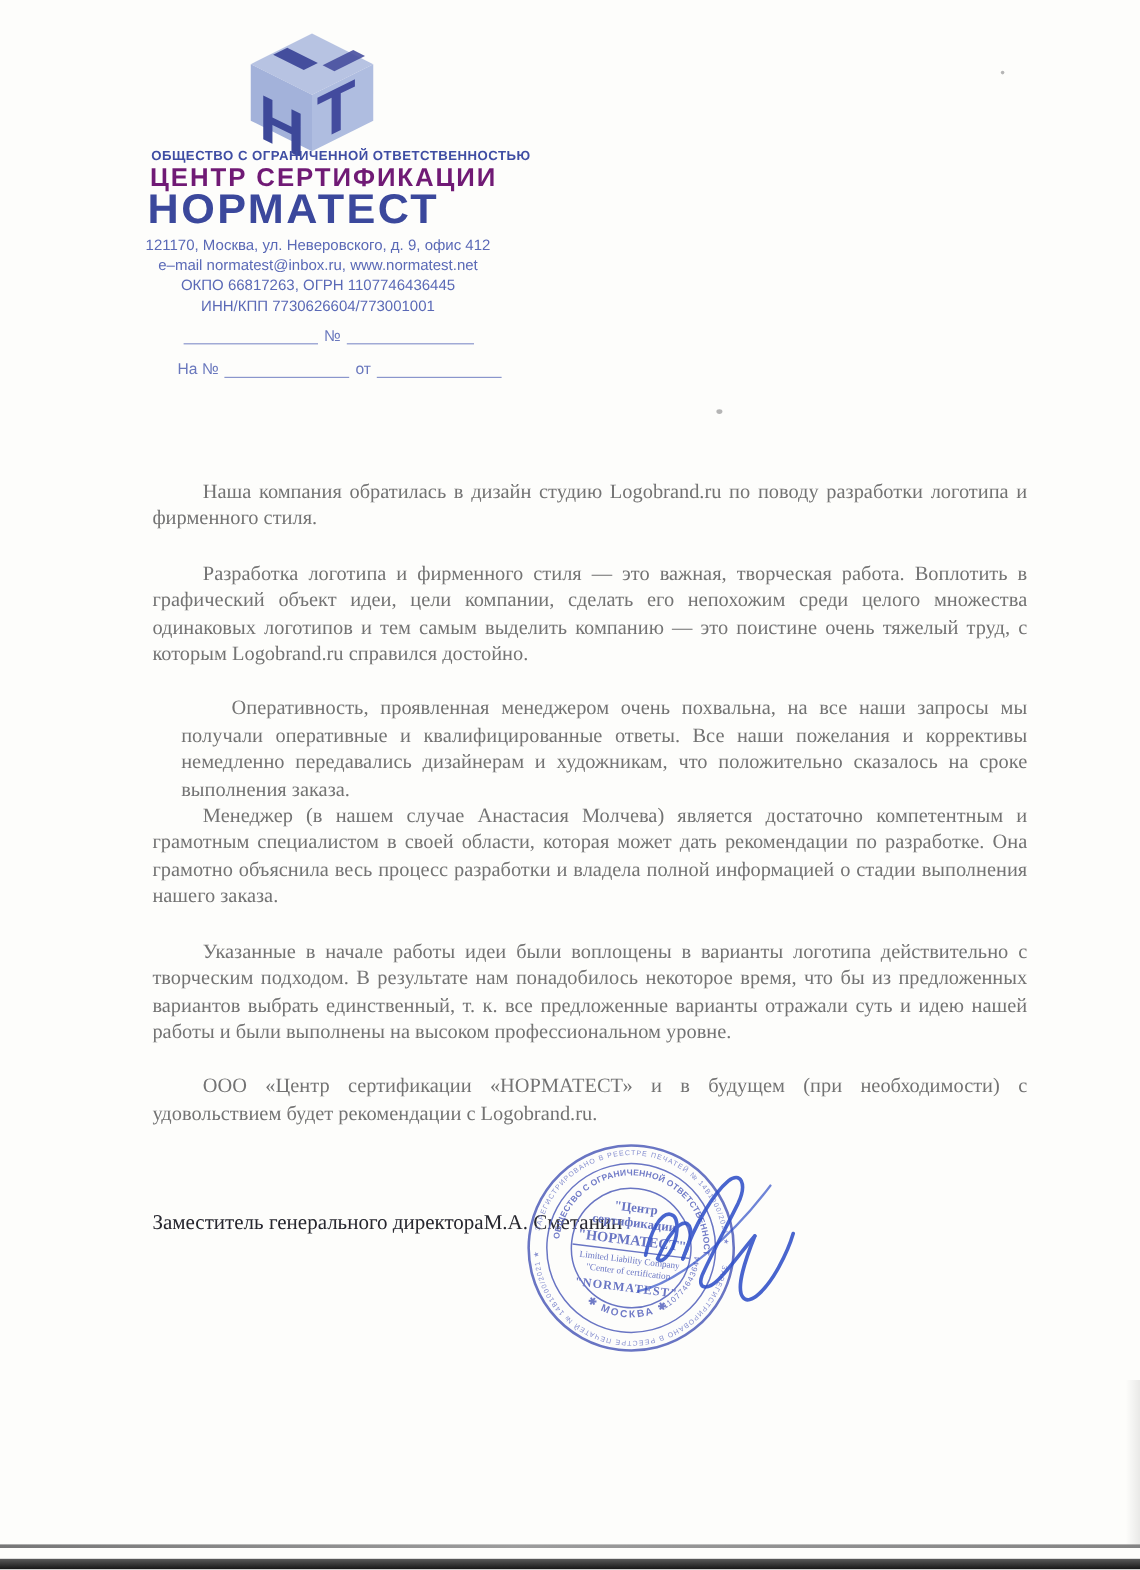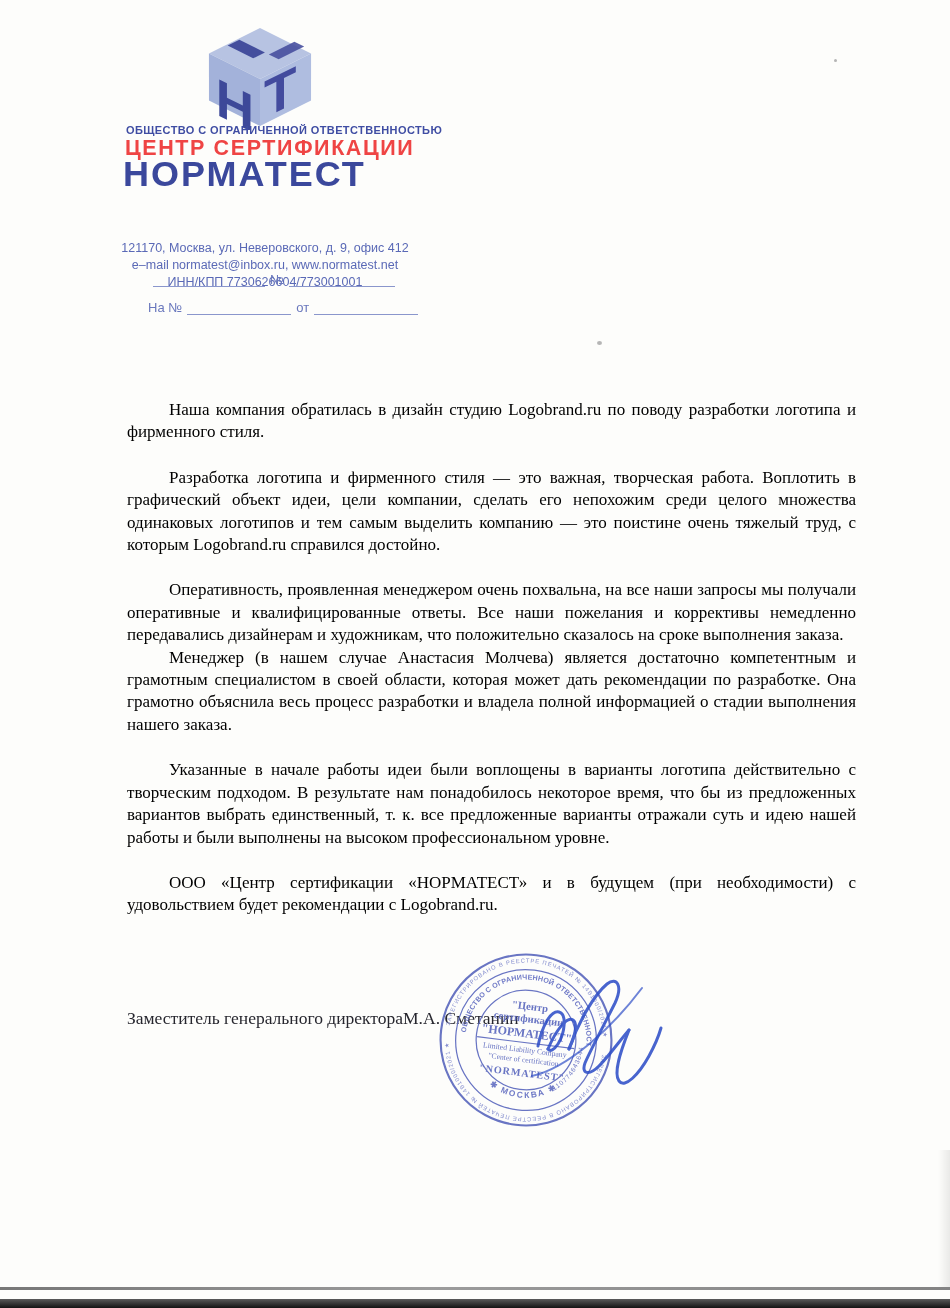--- a/index.html
+++ b/index.html
@@ -11,44 +11,44 @@
   }
   
   .logo { position:absolute; left:196px; top:24px; }
   .lh-orgtype {
     position:absolute; left:126px; top:124px;
     font-size:11px; font-weight:bold; letter-spacing:.4px; color:#3f4da3;
     white-space:nowrap;
   }
   .lh-division {
     position:absolute; left:125px; top:136px;
-    font-size:21.5px; font-weight:bold; letter-spacing:1.6px; color:#ef4444;
+    font-size:21.5px; font-weight:bold; letter-spacing:1.6px; color:#701a75;
     white-space:nowrap;
   }
   .lh-company {
     position:absolute; left:123px; top:153px;
     font-size:36px; font-weight:800; letter-spacing:2px; color:#3b489c;
     white-space:nowrap; transform:scaleY(.96);
   }
   .lh-contacts {
     position:absolute; left:112px; top:196px; width:306px;
-    text-align:center; font-size:12.5px; line-height:17px; color:#5a69b6;margin-top:44px;
+    text-align:center; font-size:12.5px; line-height:17px; color:#5a69b6;
   }
   .ref-line {
     position:absolute; color:#6a78bd; font-size:13px; white-space:nowrap;
   }
   .blank { display:inline-block; height:13px; border-bottom:1.4px solid #8a96cc; vertical-align:bottom; margin:0 5px; }
   
   .letter-body {
     position:absolute; left:127px; top:399px; width:729px;
     font-family:"Liberation Serif", serif; font-size:17px; line-height:22.4px;
-    color:#000000; text-align:justify;
+    color:#737373; text-align:justify;
   }
   .letter-body p { text-indent:42px; margin:0 0 23px 0; }
-  .letter-body p.tight { margin-bottom:0; }
+  .letter-body p.tight { margin-bottom:0;margin-left:24px; }
   
   .sig-row {
     position:absolute; left:127px; top:1008px; width:729px;
     display:flex; 
     font-family:"Liberation Serif", serif; font-size:17.5px; color:#26262e;
   }
   .stamp { position:absolute; left:437px; top:951px; transform:rotate(7deg); opacity:.92; }
   .ink   { position:absolute; left:520px; top:966px; }
   
   .speck { position:absolute; background:#b5b5b5; border-radius:50%; }
@@ -74,20 +74,21 @@
     <text transform="translate(69,96) skewY(-26)" font-family="Liberation Sans, sans-serif" font-size="54" font-weight="bold" fill="#434b9e">Т</text>
   </svg>
 
   <div class="lh-orgtype">ОБЩЕСТВО С ОГРАНИЧЕННОЙ ОТВЕТСТВЕННОСТЬЮ</div>
   <div class="lh-division">ЦЕНТР СЕРТИФИКАЦИИ</div>
   <div class="lh-company">НОРМАТЕСТ</div>
 
   <div class="lh-contacts">
     <div>121170, Москва, ул. Неверовского, д. 9, офис 412</div>
     <div>e–mail normatest@inbox.ru, www.normatest.net</div>
+    <div>ОКПО 66817263, ОГРН 1107746436445</div>
     <div>ИНН/КПП 7730626604/773001001</div>
   </div>
 
   <div class="ref-line" style="left:148px; top:272px;">
     <span class="blank" style="width:112px;"></span><span>№</span><span class="blank" style="width:106px;"></span>
   </div>
   <div class="ref-line" style="left:148px; top:300px;">
     <span>На №</span><span class="blank" style="width:104px;"></span><span>от</span><span class="blank" style="width:104px;"></span>
   </div>
 

